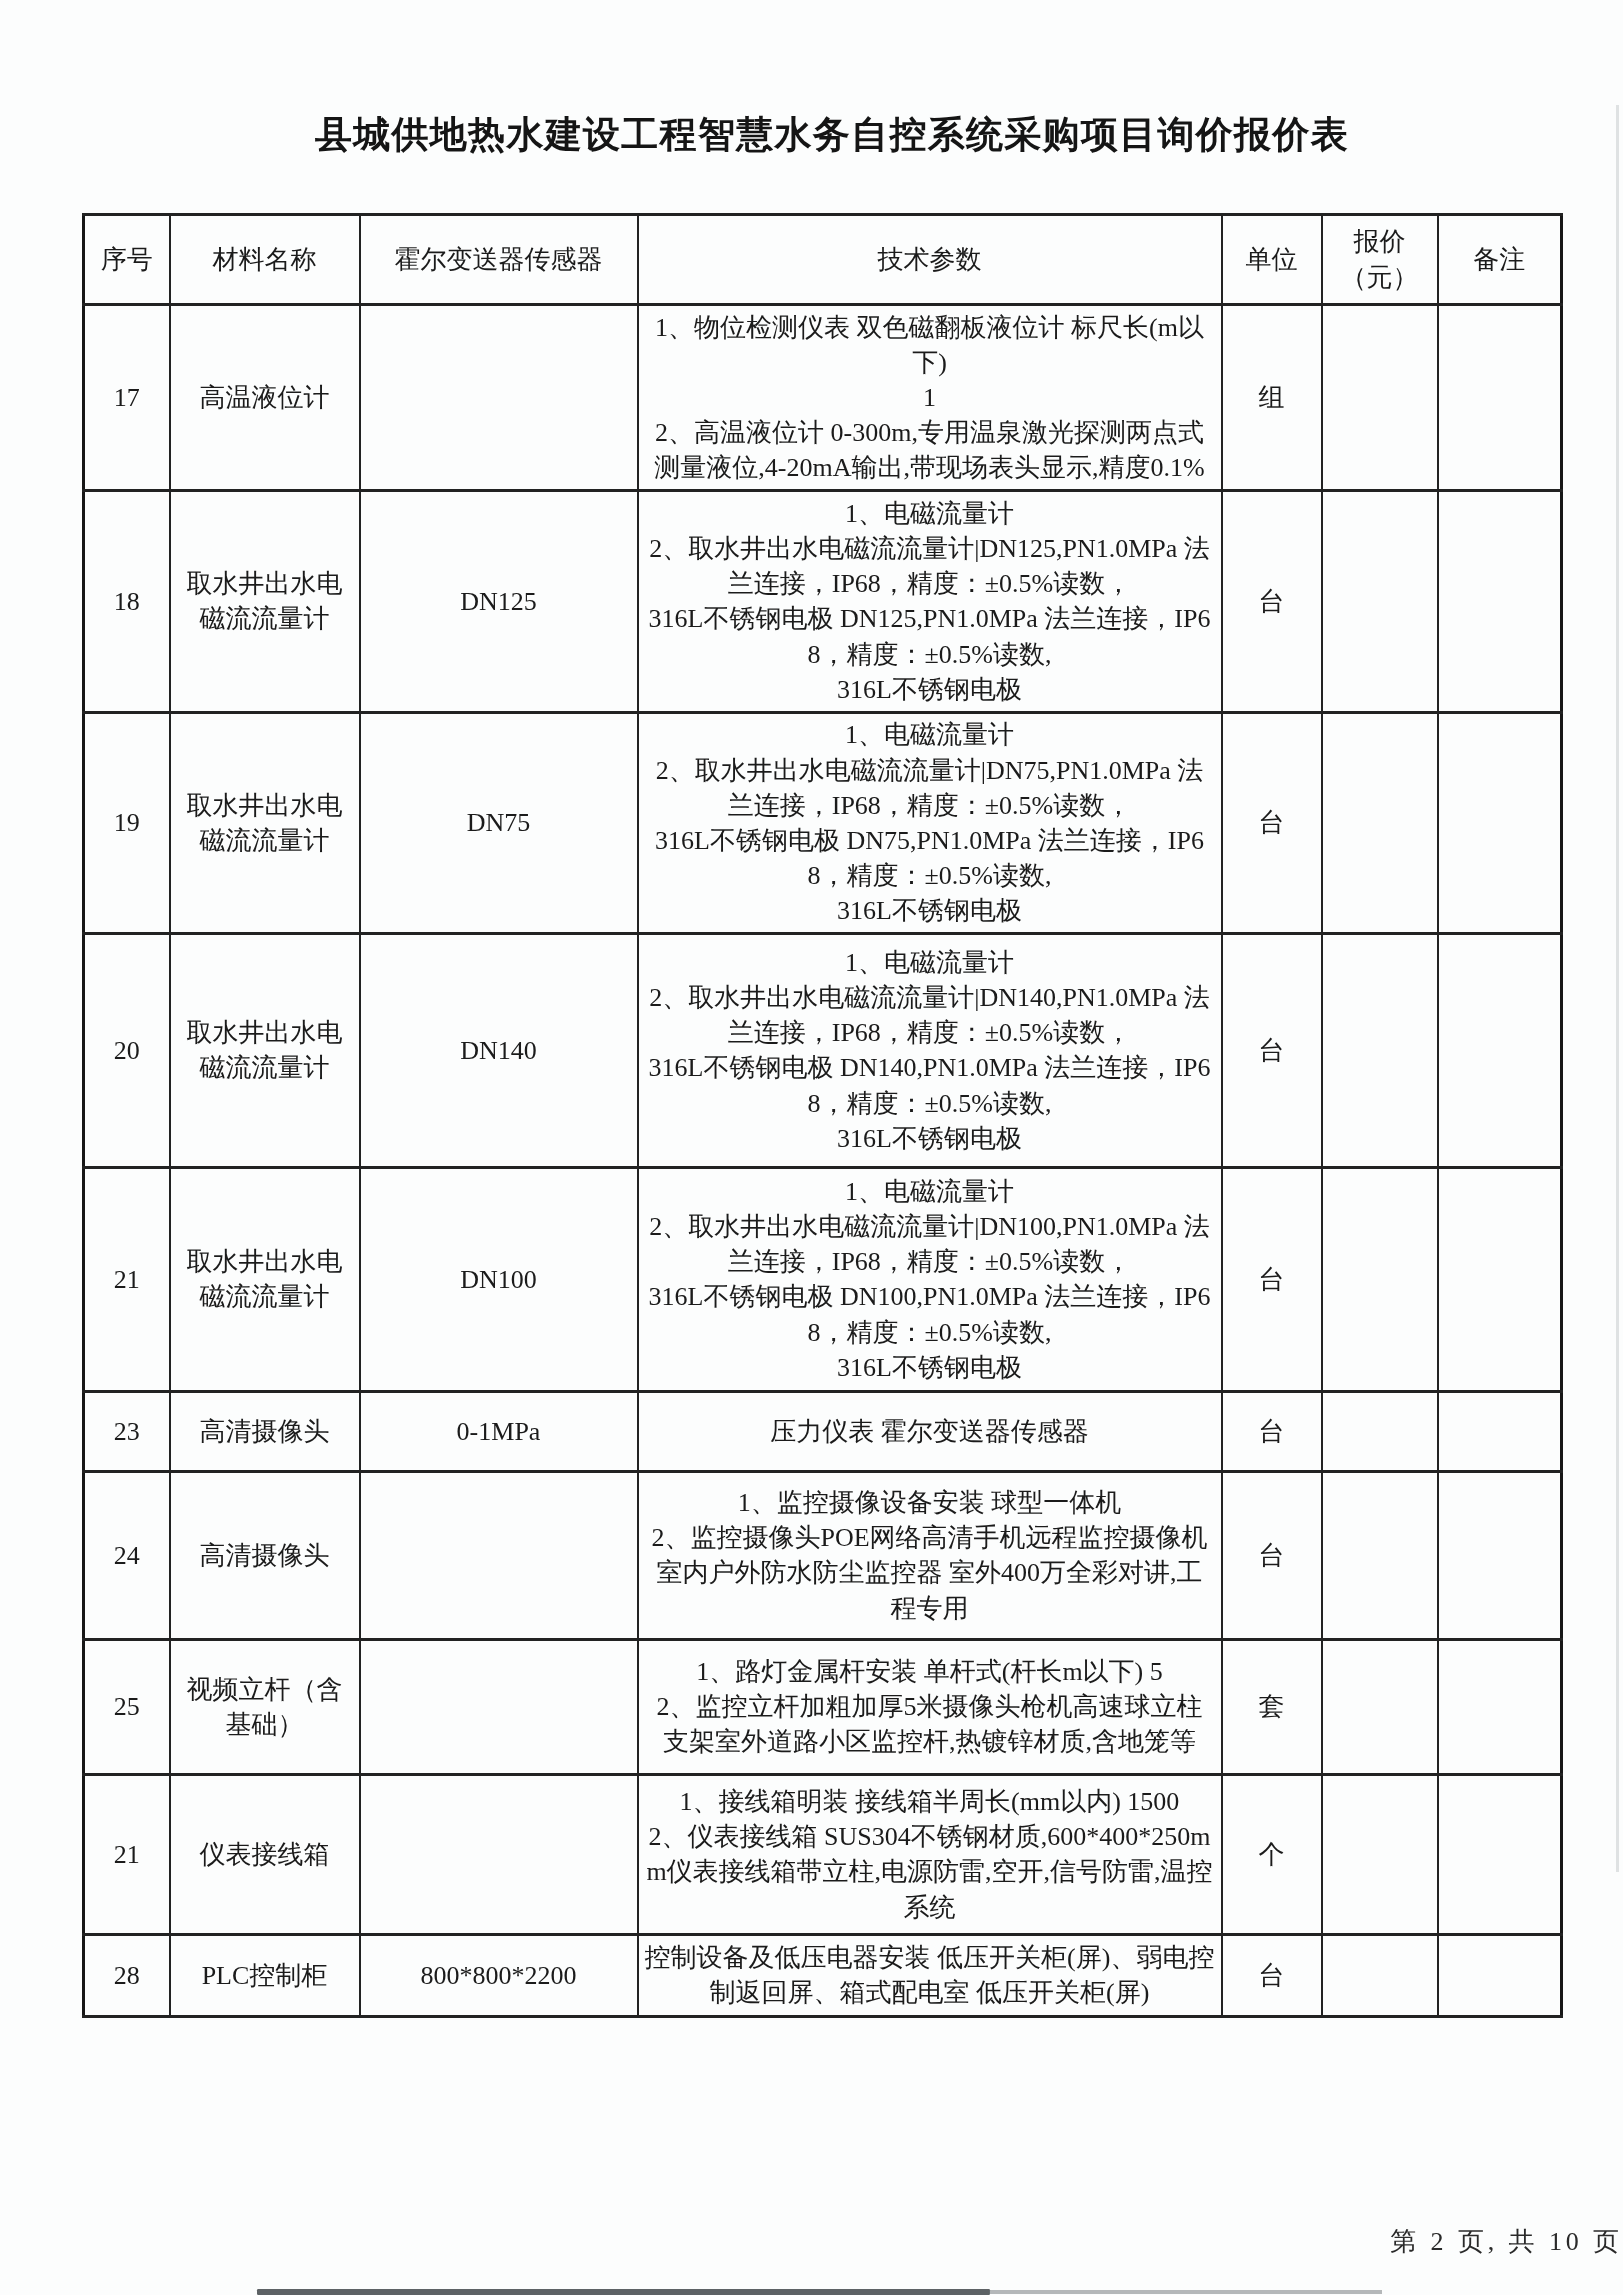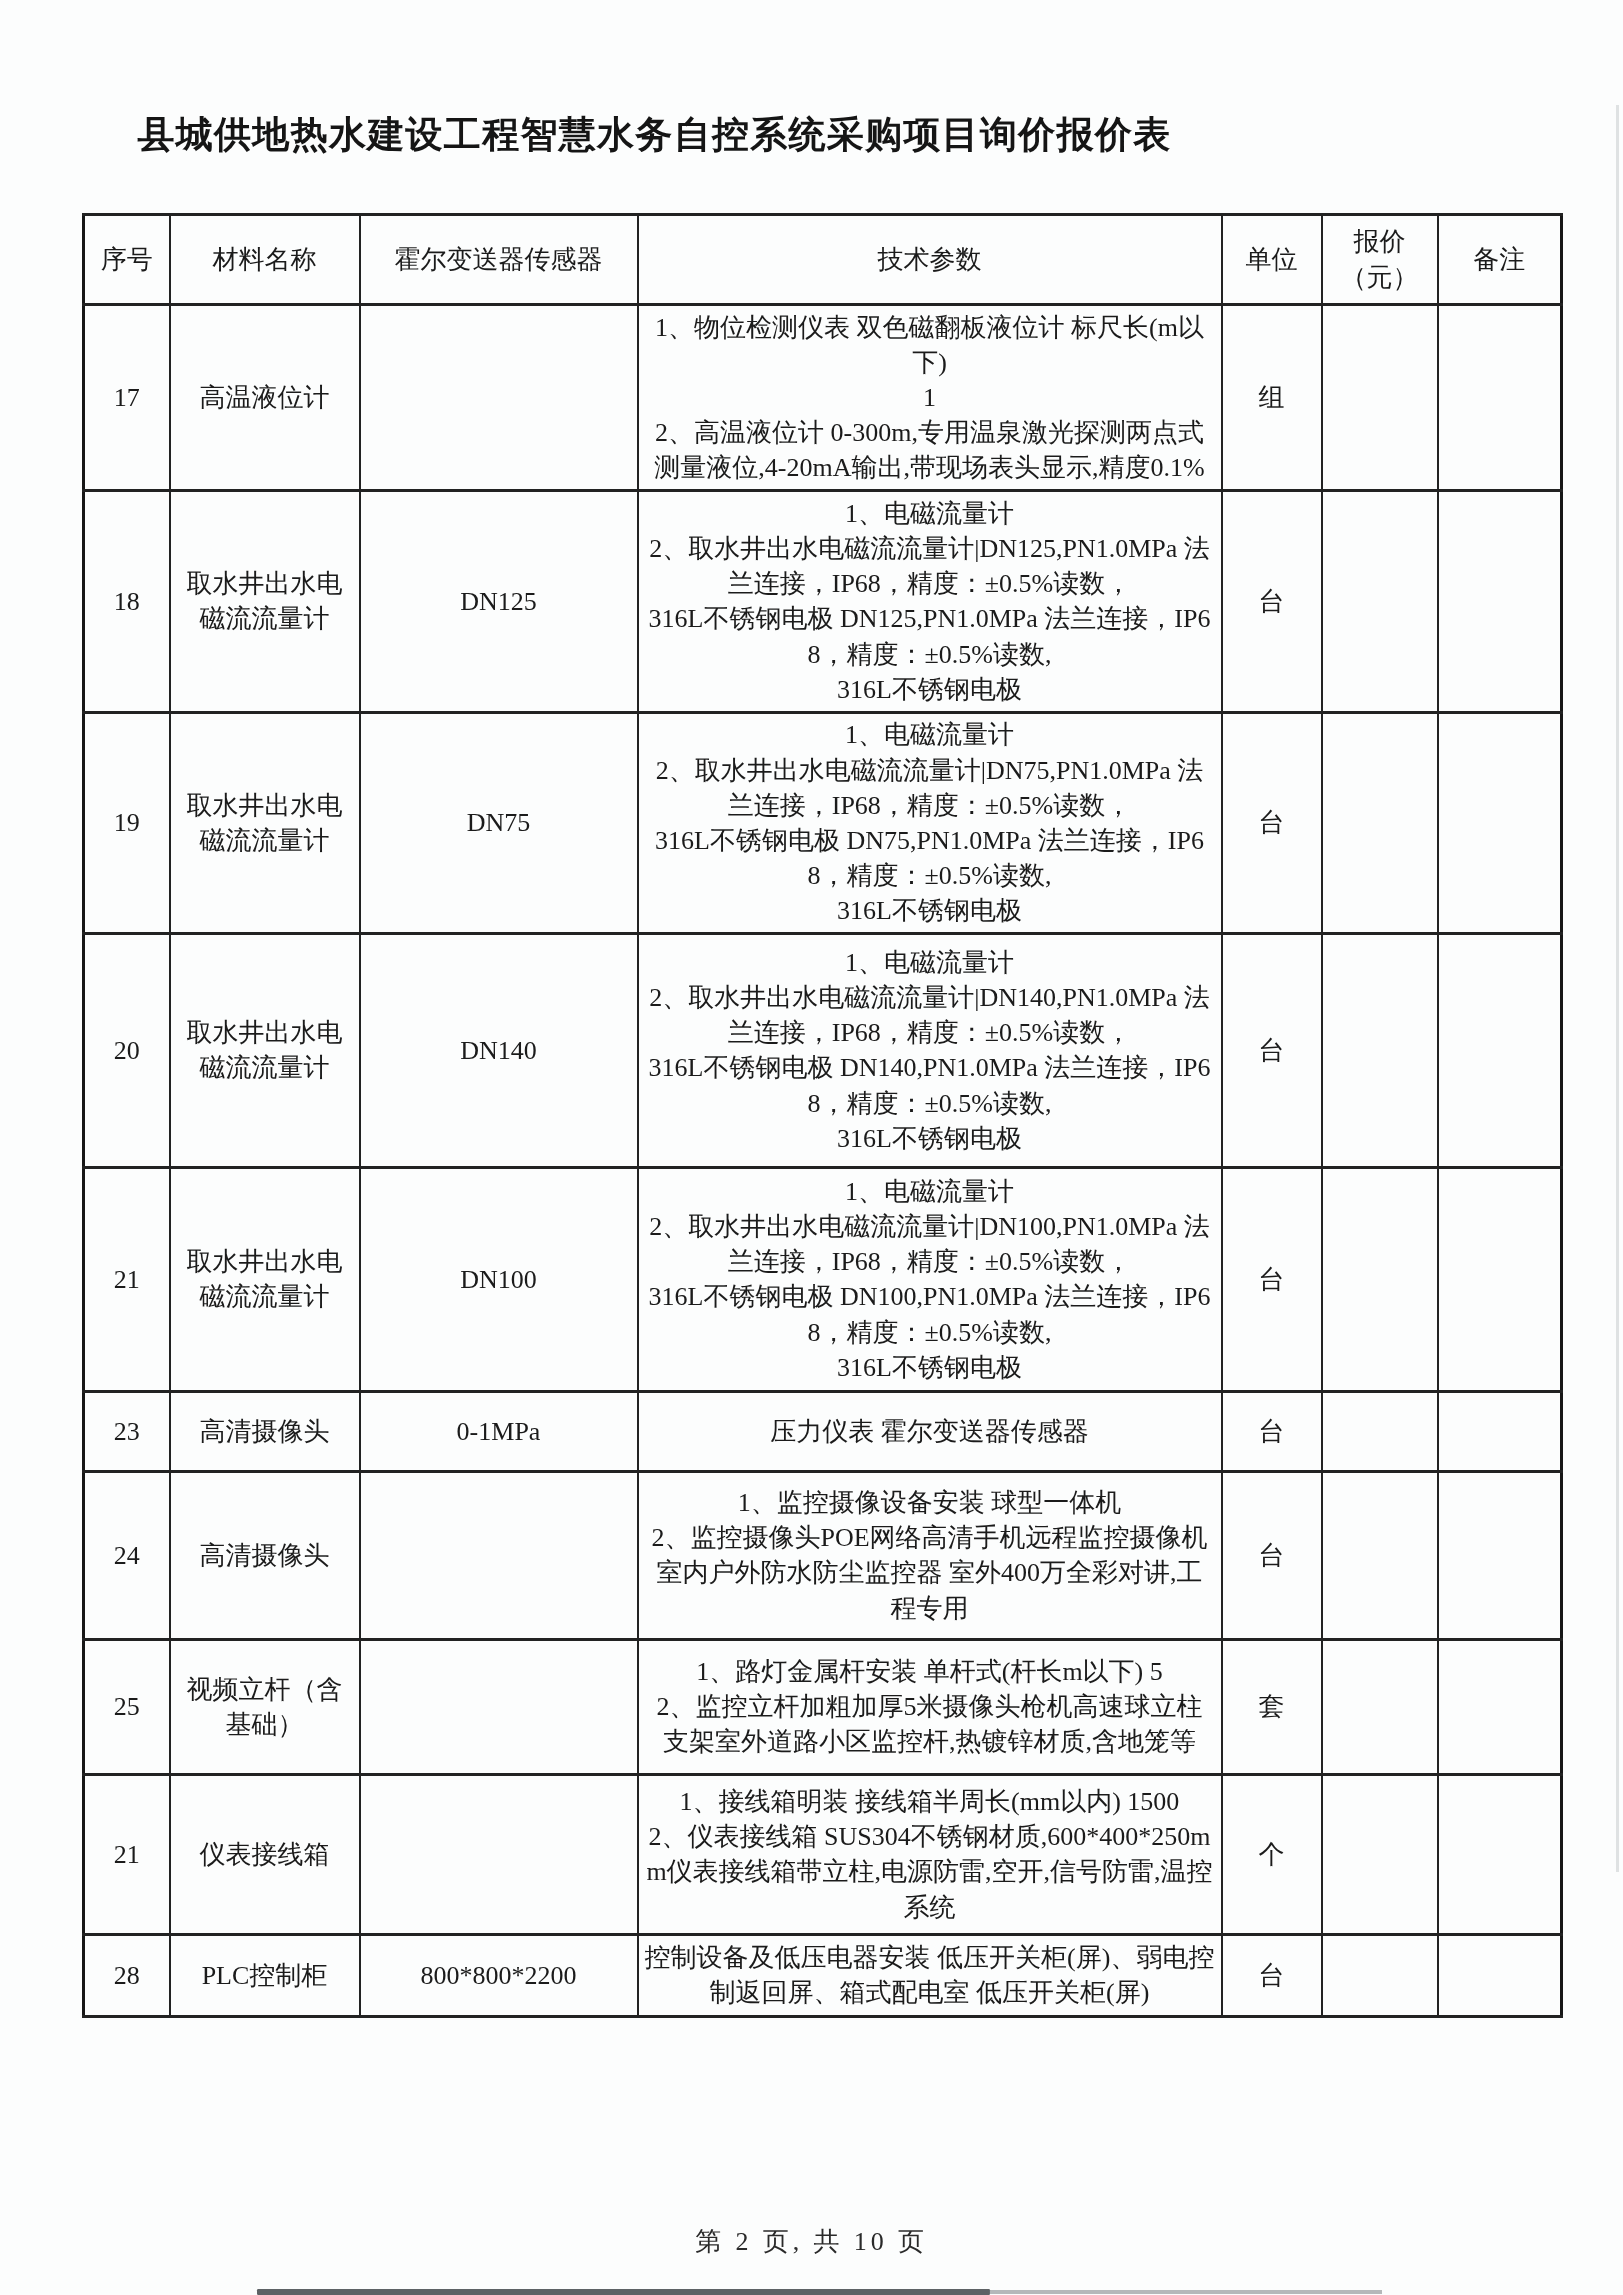--- a/index.html
+++ b/index.html
@@ -9,22 +9,22 @@
     font-family:"Liberation Serif","DejaVu Serif",serif;
     color:#1e1e1e;
     -webkit-font-smoothing:antialiased;
   }
   .page{
     position:relative;width:1623px;height:2295px;
     background:#fcfdfd;overflow:hidden;
   }
   .doc-title{
     position:absolute;top:110px;left:0;width:1309px;
-    text-align:center;font-size:37px;font-weight:bold;
-    letter-spacing:1.3px;color:#151515;
+    text-align:right;font-size:37px;font-weight:bold;
+    letter-spacing:1.3px;color:#151515;padding-left:40px;
   }
   table.quote{
     position:absolute;left:70px;top:213px;
     width:1479px;table-layout:fixed;
     border-collapse:collapse;
     background:transparent;
   }
   table.quote td{
     border:2px solid #222;
     border-top-width:3.3px;border-bottom-width:3.3px;
@@ -42,21 +42,21 @@
     font-size:25px;
     line-height:1.38;
     padding:6.5px 10.5px 6.5px 9.2px;
     word-break:break-all;
     border-radius:7px;
   }
   td.c-head{white-space:pre-line;font-size:26px;}
   td.c-no{font-family:"Liberation Serif","DejaVu Serif",serif;}
   .page-footer{
     position:absolute;top:2224px;left:0;width:1623px;
-    text-align:center;font-size:26px;color:#2a2a2a;
+    text-align:right;font-size:26px;color:#2a2a2a;
     letter-spacing:3.9px;
   }
   .scan-edge-right{
     position:absolute;left:1616px;top:105px;width:2.6px;height:1767px;
     background:#c7ccce;opacity:.55;
   }
   .scan-strip-bottom{
     position:absolute;left:257px;top:2289px;width:733px;height:5.9px;
     background:#41464a;opacity:.85;border-radius:1.3px;
   }

